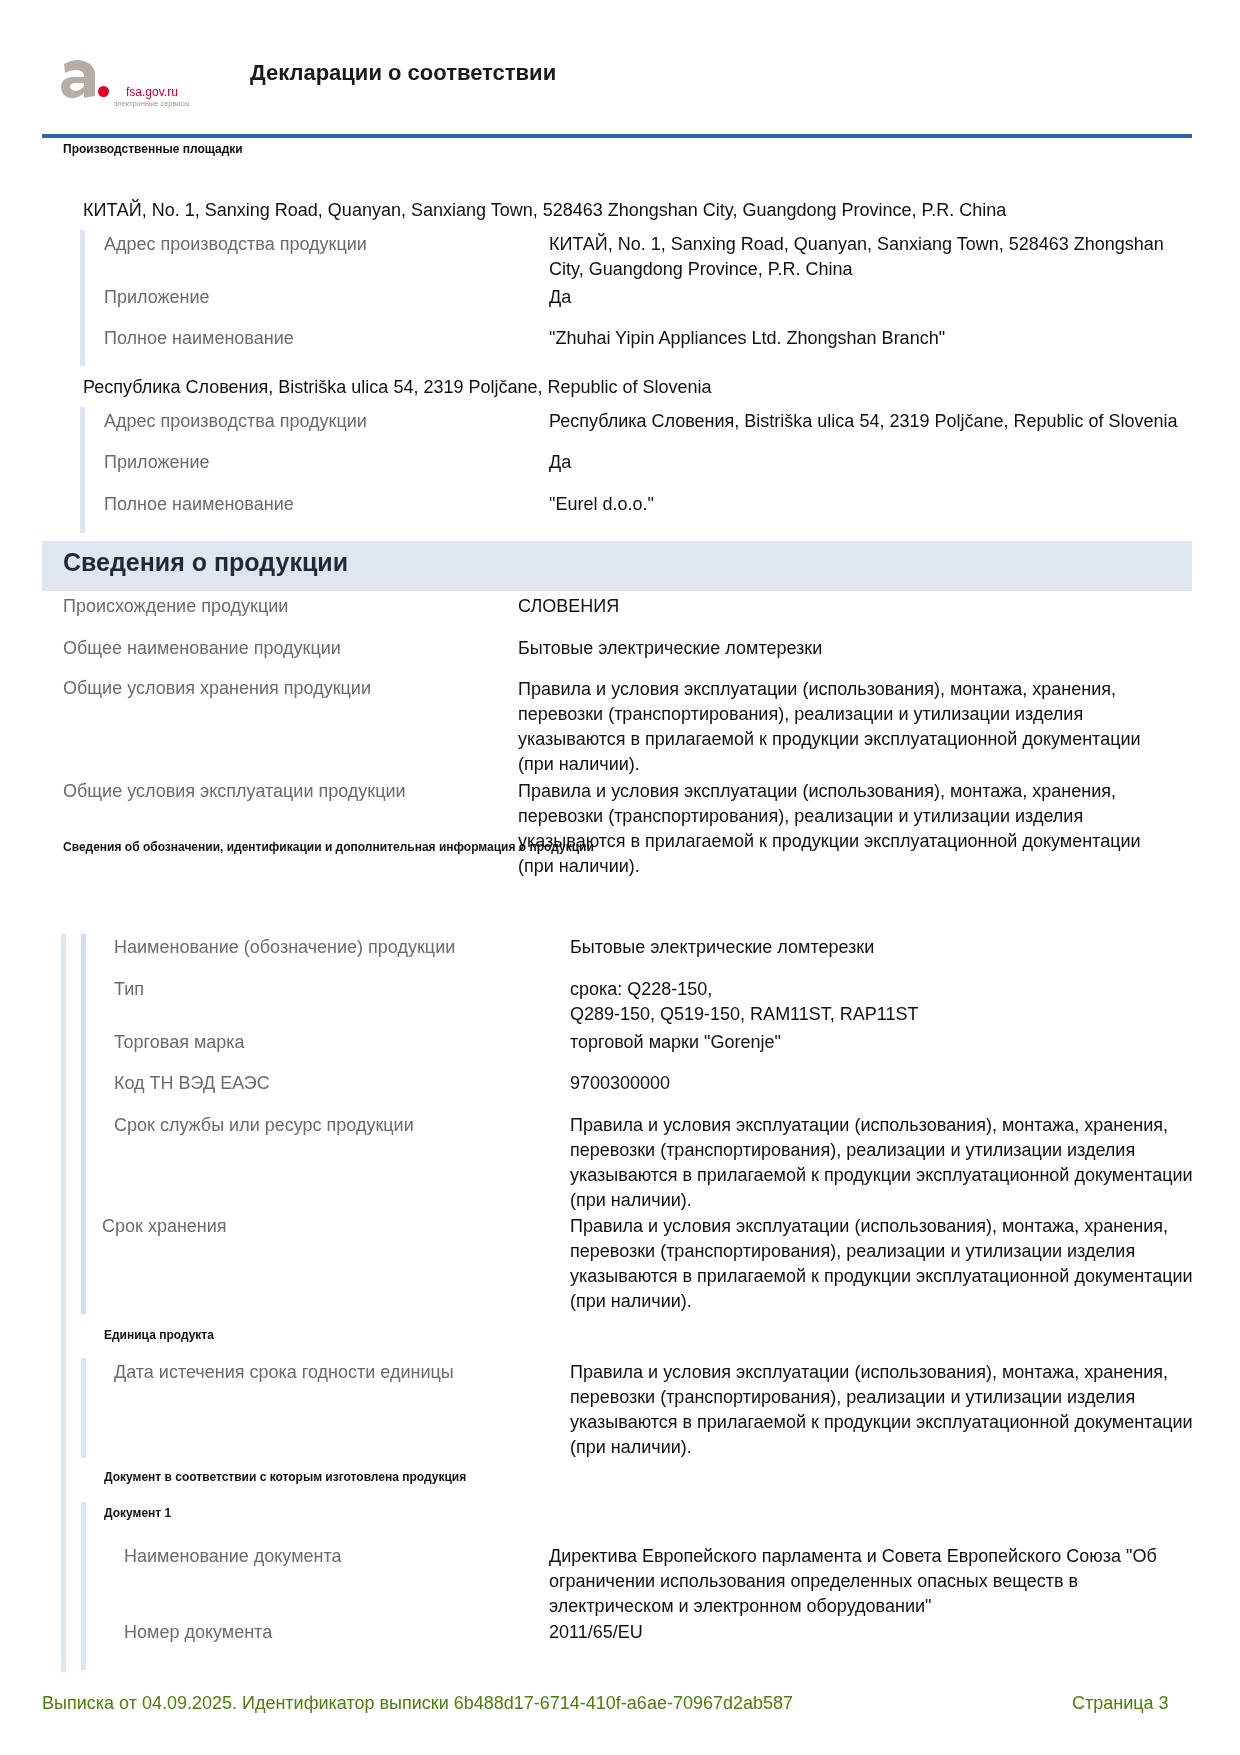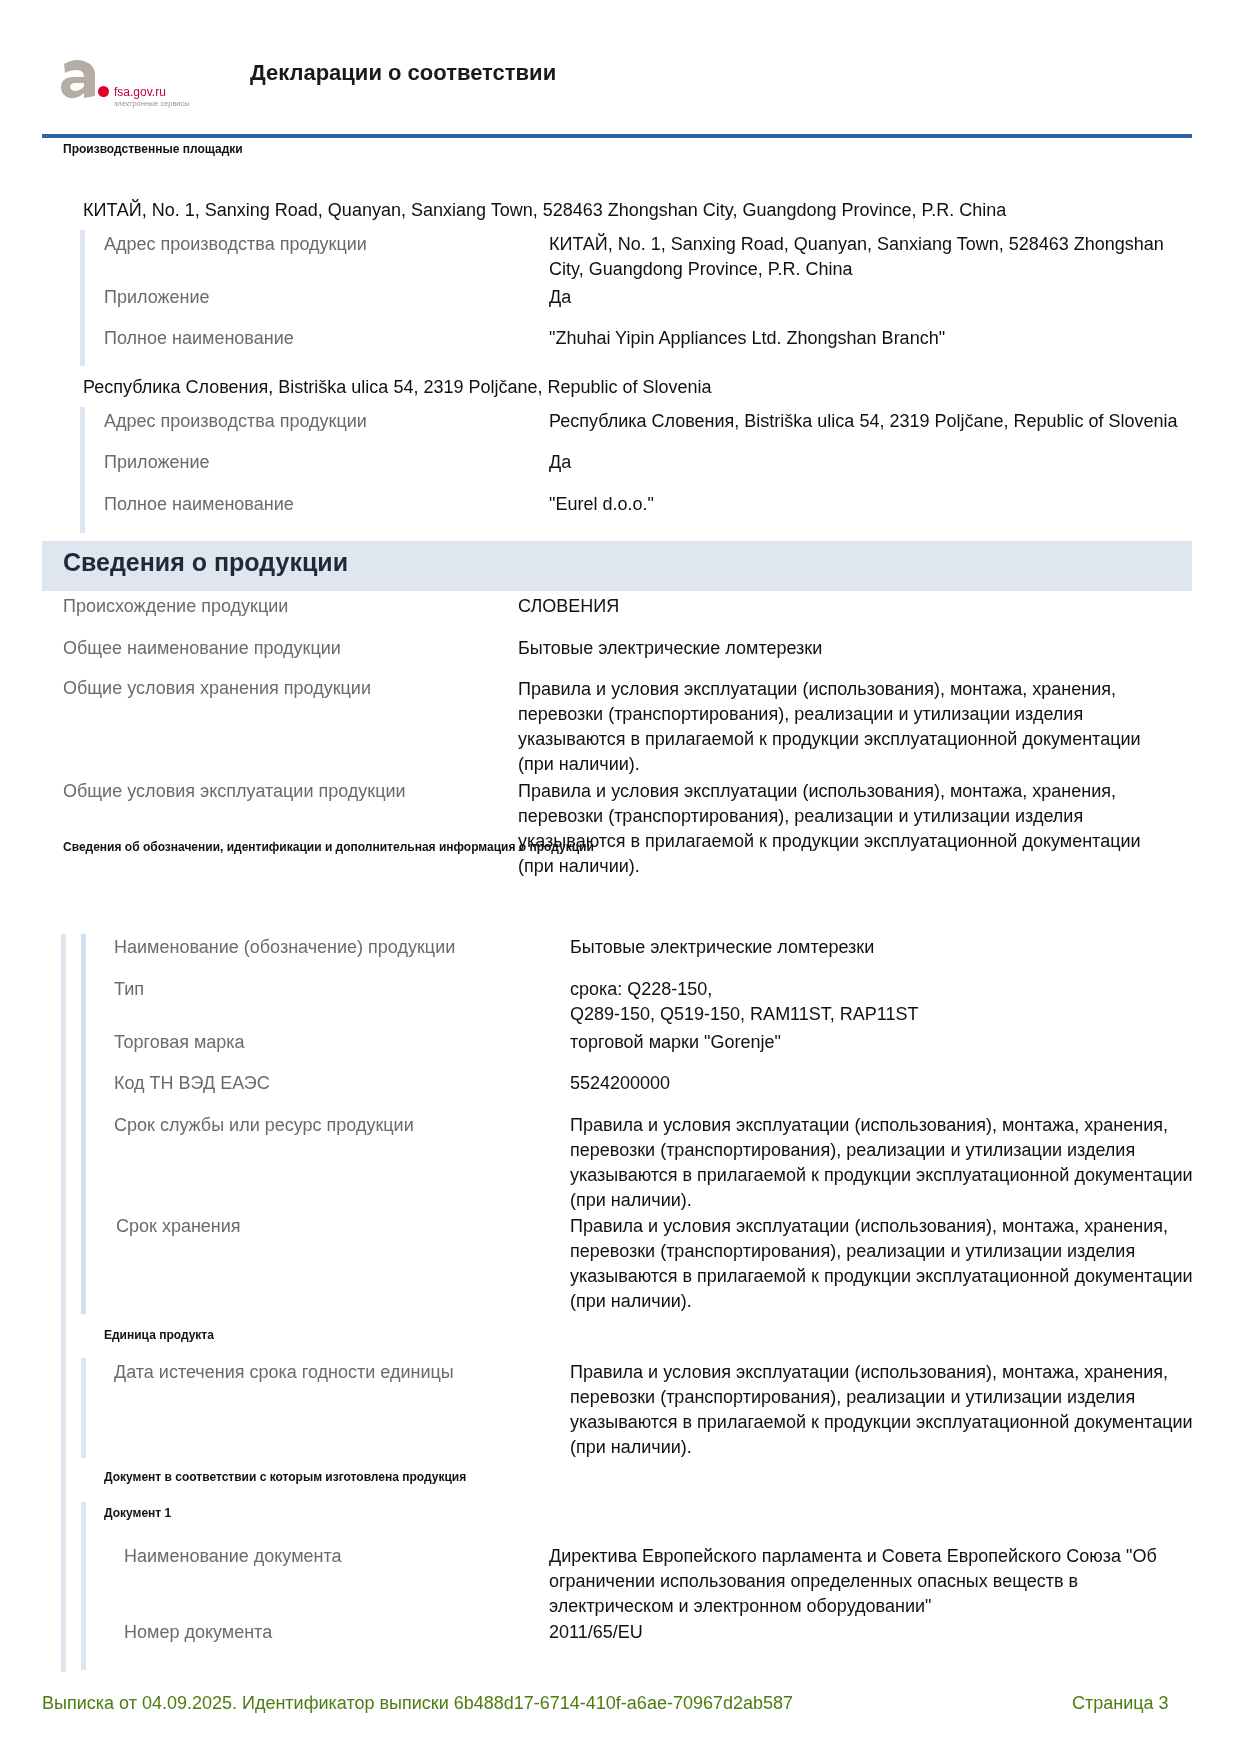--- a/index.html
+++ b/index.html
@@ -2,21 +2,21 @@
 <html><head>
 <meta charset="utf-8">
 <style>
   html, body { margin:0; padding:0; background:#ffffff; }
   body { width:1240px; height:1755px; position:relative; overflow:hidden;
          font-family:"Liberation Sans", sans-serif; color:#111; }
   .abs { position:absolute; }
   .logo { left:58px; top:58px; width:150px; height:52px; }
   .logo-a { position:absolute; left:0; top:0; width:40px; height:42px; }
   .logo-dot { position:absolute; left:40px; top:28px; width:11px; height:11px; border-radius:50%; background:#e0002a; }
-  .logo-domain { position:absolute; left:56px; top:27px; font-size:12px; color:#c2003c; white-space:nowrap; }
+  .logo-domain { position:absolute; left:68px; top:27px; font-size:12px; color:#c2003c; white-space:nowrap; }
   .logo-sub { position:absolute; left:56px; top:42px; font-size:7px; color:#9a8f86; white-space:nowrap; letter-spacing:0.2px; }
   .doc-title { left:250px; top:60px; font-size:22px; font-weight:bold; color:#1a1a1a; white-space:nowrap; }
   .header-rule { left:42px; top:134px; width:1150px; height:4px; background:#2e63a6; }
 
   .sec-heading { font-size:12px; font-weight:bold; color:#111; white-space:nowrap; }
   .lbl { font-size:18px; color:#6b6b6b; white-space:nowrap; }
   .val { font-size:18px; color:#111; line-height:25px; }
   .plain { font-size:18px; color:#111; white-space:nowrap; }
   .vbar { position:absolute; width:5px; background:#dde6f1; }
   .vbar.dark { background:#cfe0f0; }
@@ -78,24 +78,24 @@
 <div class="vbar dark" style="left:81px; top:934px; height:380px;"></div>
 
 <div class="abs lbl" style="left:114px; top:937px;">Наименование (обозначение) продукции</div>
 <div class="abs val" style="left:570px; top:935px;">Бытовые электрические ломтерезки</div>
 <div class="abs lbl" style="left:114px; top:979px;">Тип</div>
 <div class="abs val" style="left:570px; top:977px; white-space:pre-line;">срока: Q228-150,
 Q289-150, Q519-150, RAM11ST, RAP11ST</div>
 <div class="abs lbl" style="left:114px; top:1032px;">Торговая марка</div>
 <div class="abs val" style="left:570px; top:1030px;">торговой марки "Gorenje"</div>
 <div class="abs lbl" style="left:114px; top:1073px;">Код ТН ВЭД ЕАЭС</div>
-<div class="abs val" style="left:570px; top:1071px;">5524200000</div>
+<div class="abs val" style="left:570px; top:1071px;">9700300000</div>
 <div class="abs lbl" style="left:114px; top:1115px;">Срок службы или ресурс продукции</div>
 <div class="abs val" style="left:570px; top:1113px; width:630px;">Правила и условия эксплуатации (использования), монтажа, хранения, перевозки (транспортирования), реализации и утилизации изделия указываются в прилагаемой к продукции эксплуатационной документации (при наличии).</div>
-<div class="abs lbl" style="left:116px; top:1216px;">Срок хранения</div>
+<div class="abs lbl" style="left:102px; top:1216px;">Срок хранения</div>
 <div class="abs val" style="left:570px; top:1214px; width:630px;">Правила и условия эксплуатации (использования), монтажа, хранения, перевозки (транспортирования), реализации и утилизации изделия указываются в прилагаемой к продукции эксплуатационной документации (при наличии).</div>
 
 <div class="abs sec-heading" style="left:104px; top:1328px;">Единица продукта</div>
 <div class="vbar" style="left:81px; top:1358px; height:100px;"></div>
 <div class="abs lbl" style="left:114px; top:1362px;">Дата истечения срока годности единицы</div>
 <div class="abs val" style="left:570px; top:1360px; width:630px;">Правила и условия эксплуатации (использования), монтажа, хранения, перевозки (транспортирования), реализации и утилизации изделия указываются в прилагаемой к продукции эксплуатационной документации (при наличии).</div>
 
 <div class="abs sec-heading" style="left:104px; top:1470px;">Документ в соответствии с которым изготовлена продукция</div>
 <div class="vbar" style="left:81px; top:1502px; height:168px;"></div>
 <div class="abs sec-heading" style="left:104px; top:1506px;">Документ 1</div>

